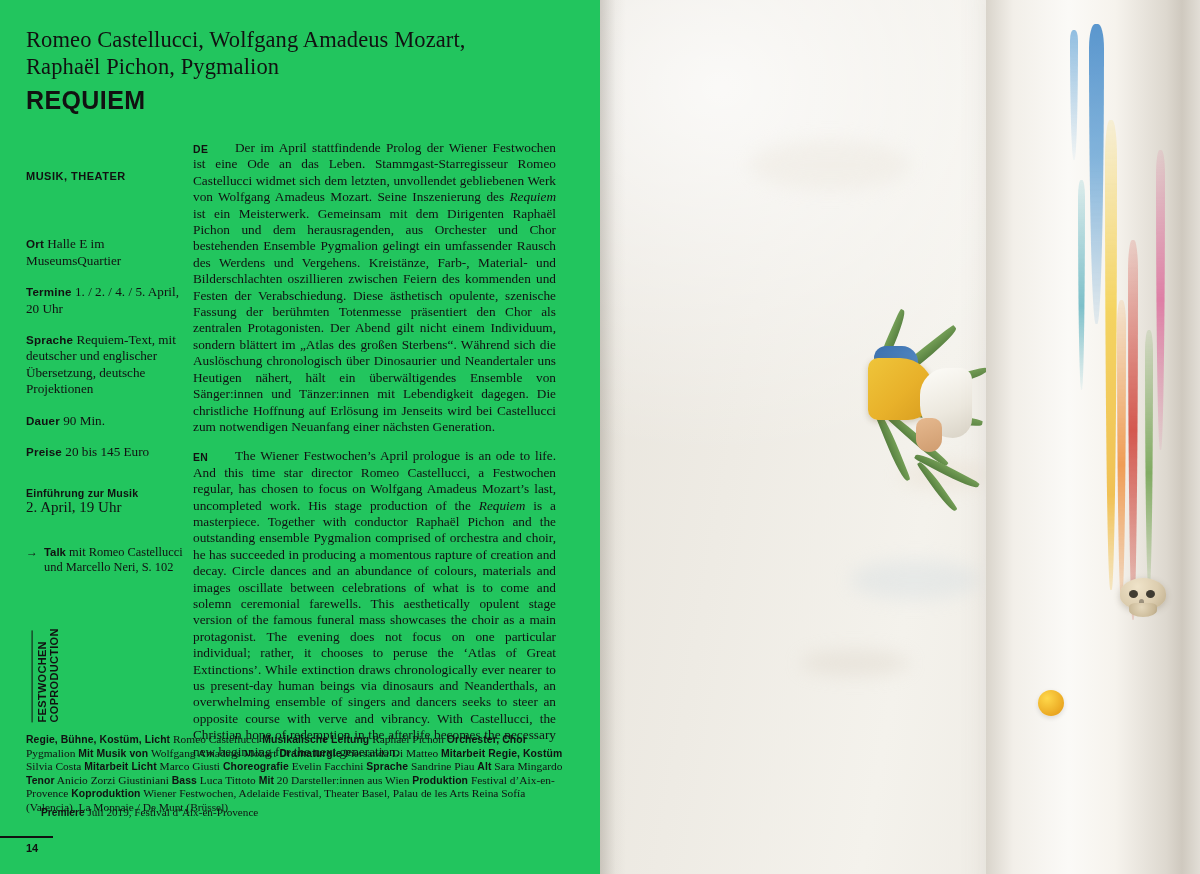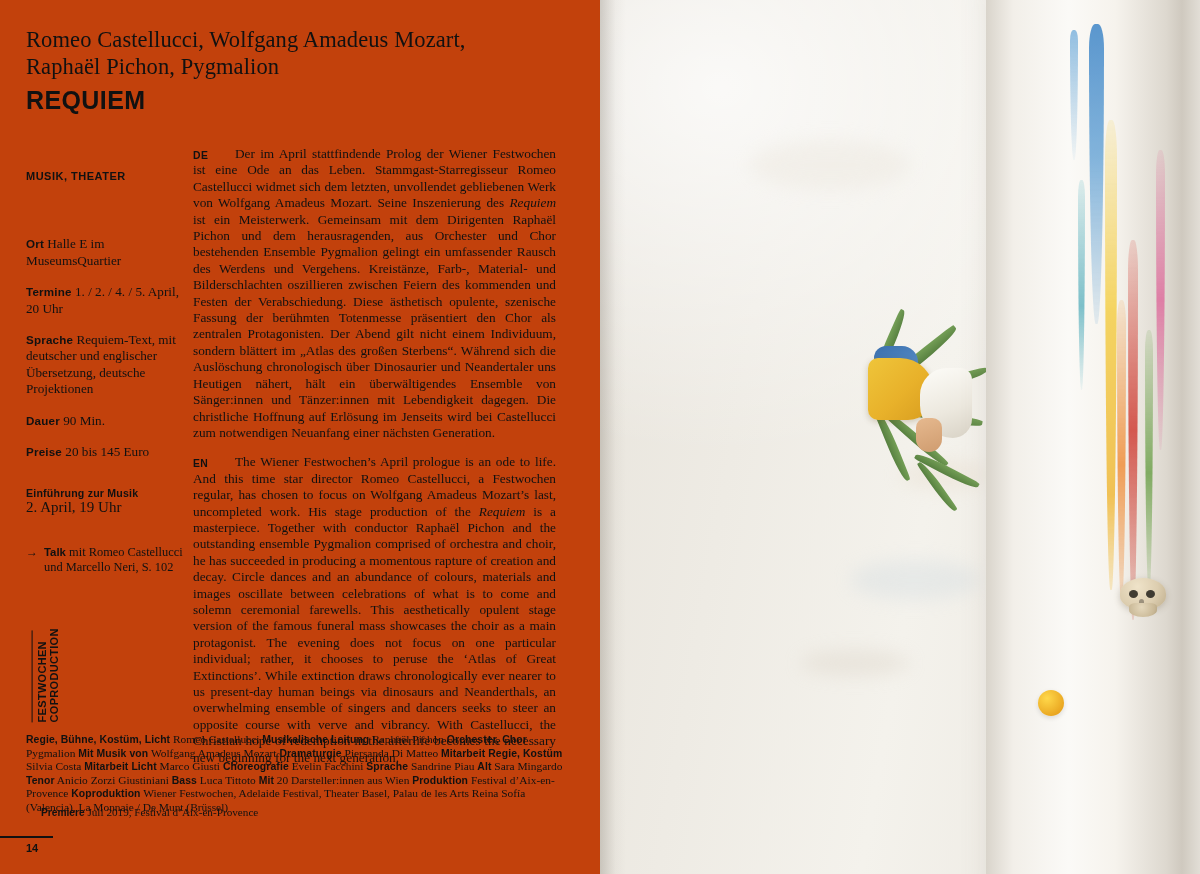--- a/index.html
+++ b/index.html
@@ -19,21 +19,21 @@
     width: 1200px;
     height: 874px;
     background: #ffffff;
   }
 
   
   .left-page {
     position: absolute;
     left: 0; top: 0;
     width: 600px; height: 874px;
-    background: #c2410c;
+    background: #22c55e;
   }
 
   .title-block {
     position: absolute;
     left: 26px;
     top: 26px;
     width: 545px;
   }
   .title-line {
     font-family: "Liberation Serif", serif;
@@ -168,21 +168,20 @@
     font-weight: bold;
     font-size: 10.4px;
     letter-spacing: 0.4px;
     position: absolute;
     left: 0;
     top: 2px;
   }
   .para-text {
     display: block;
     text-indent: 42px;
-    margin-top: 6px;
   }
   .para-text em { font-style: italic; }
 
   
   .credits {
     position: absolute;
     left: 26px;
     top: 733px;
     width: 545px;
     font-family: "Liberation Serif", serif;

